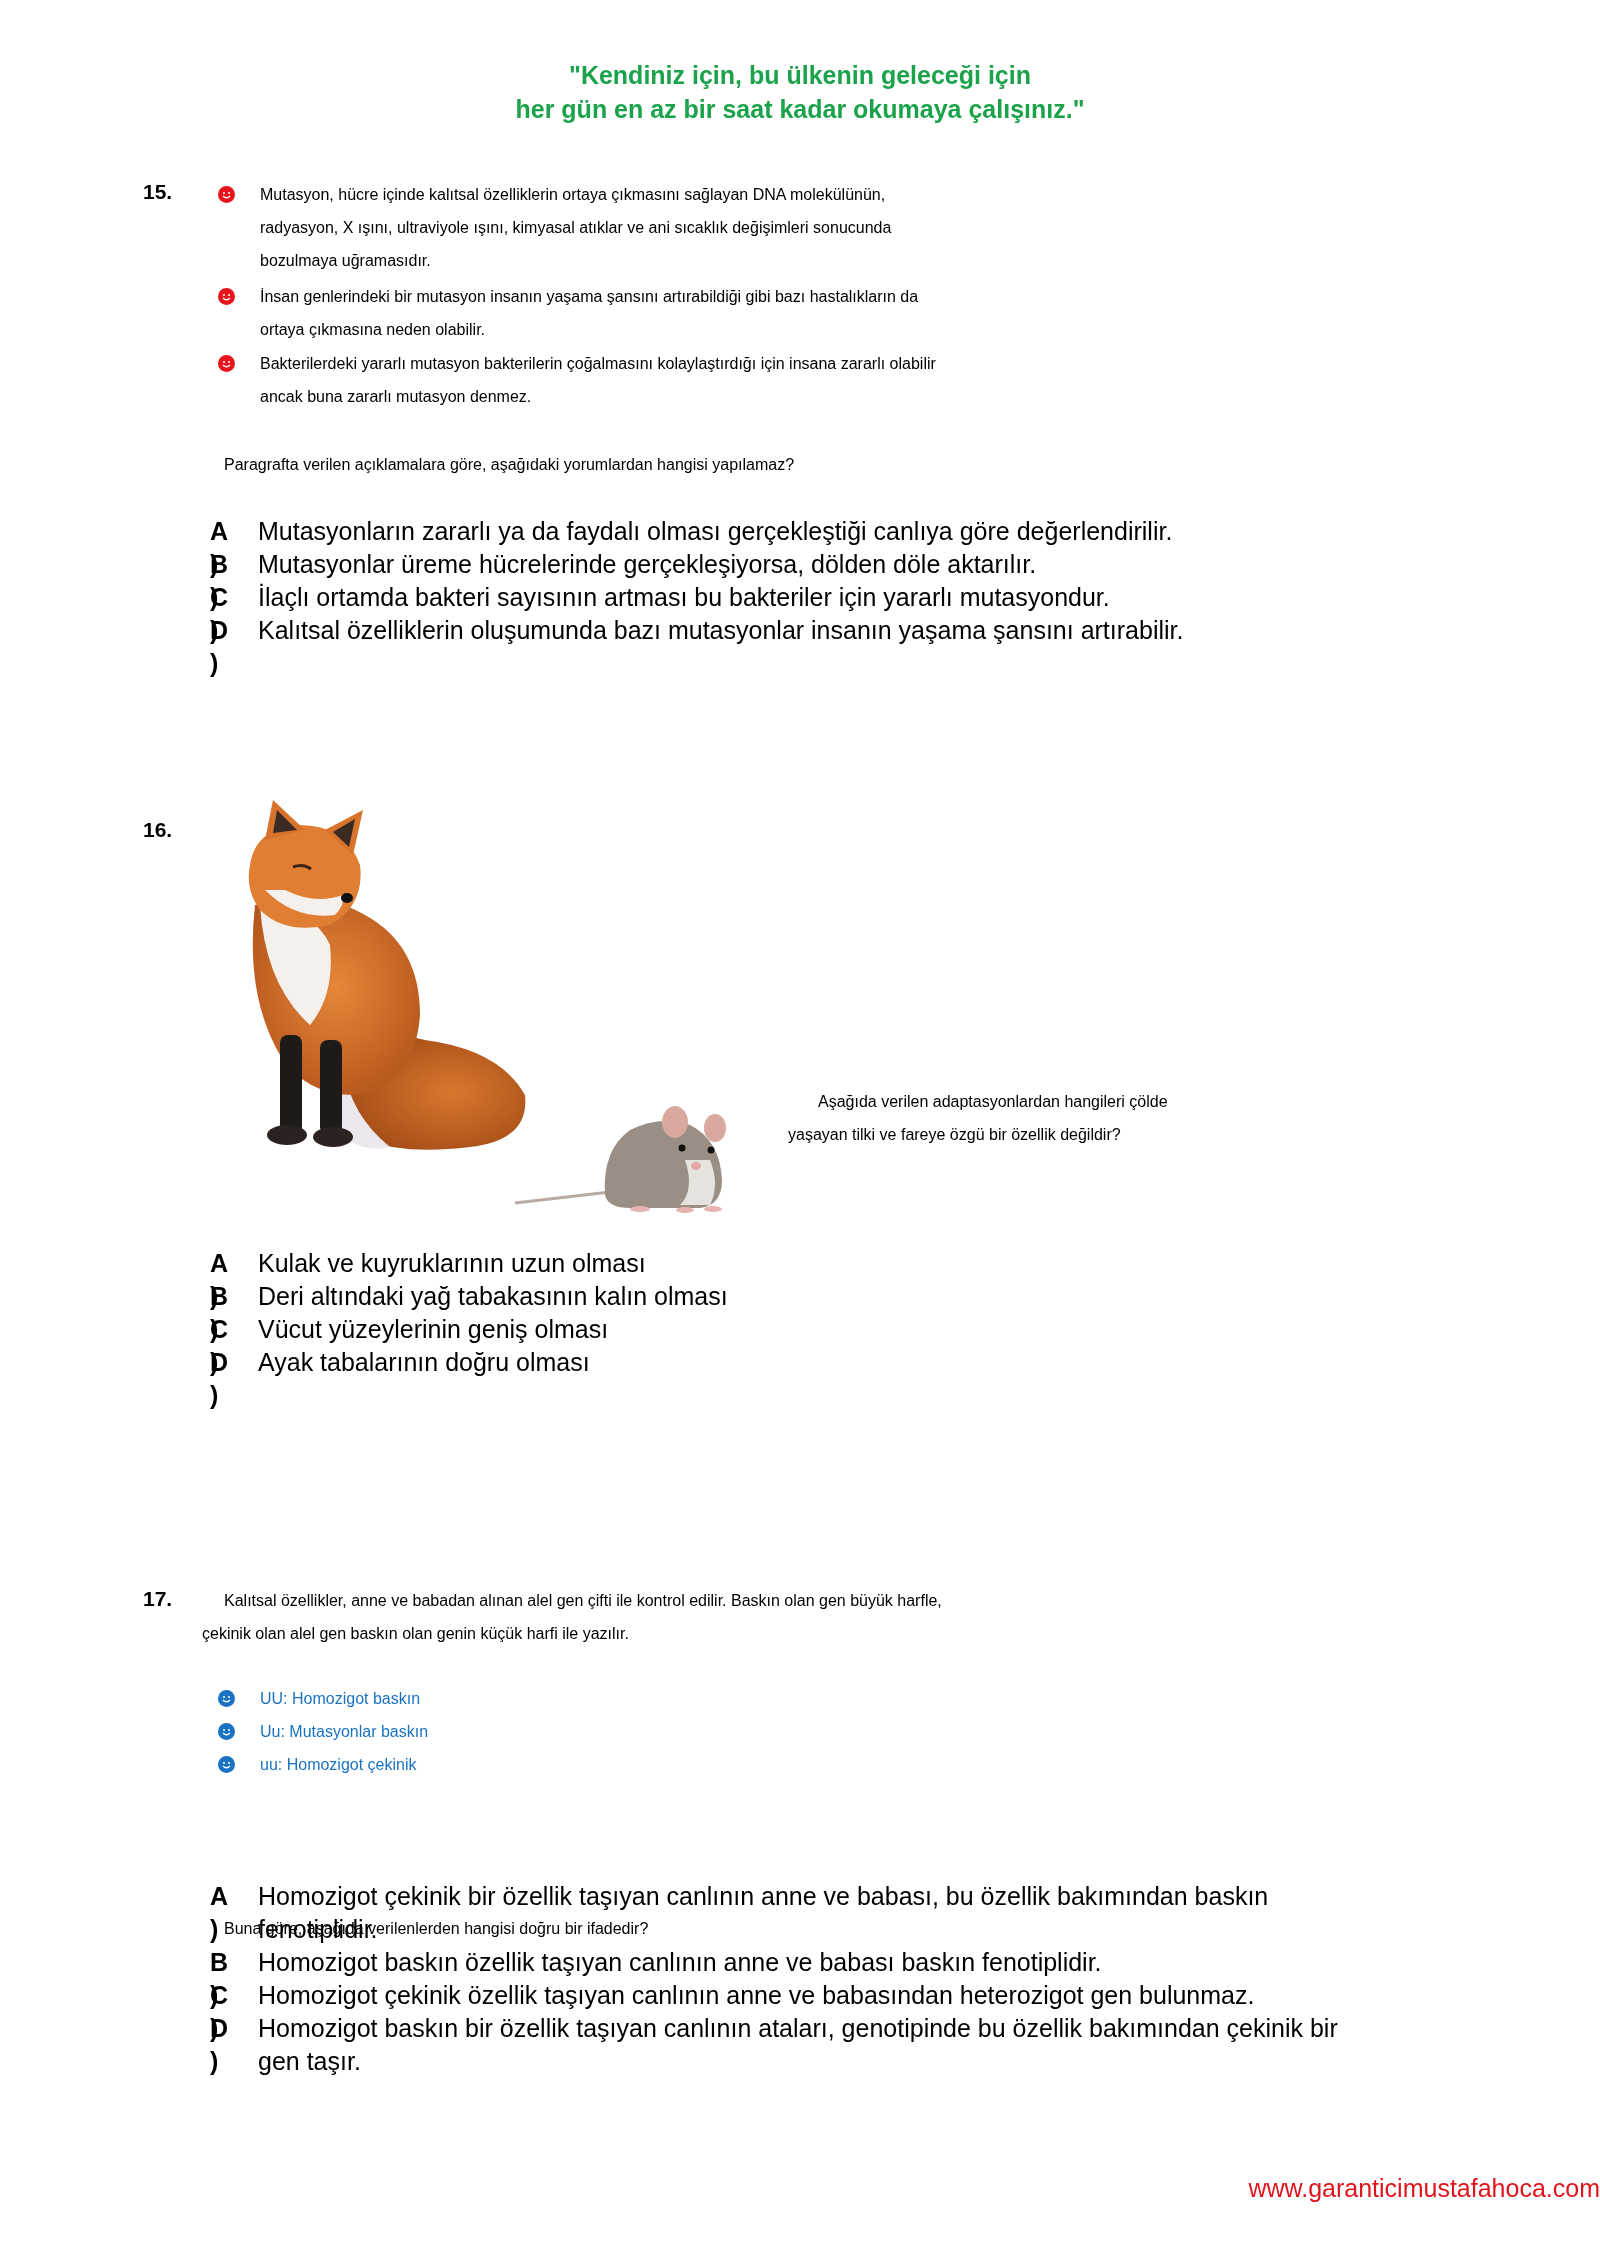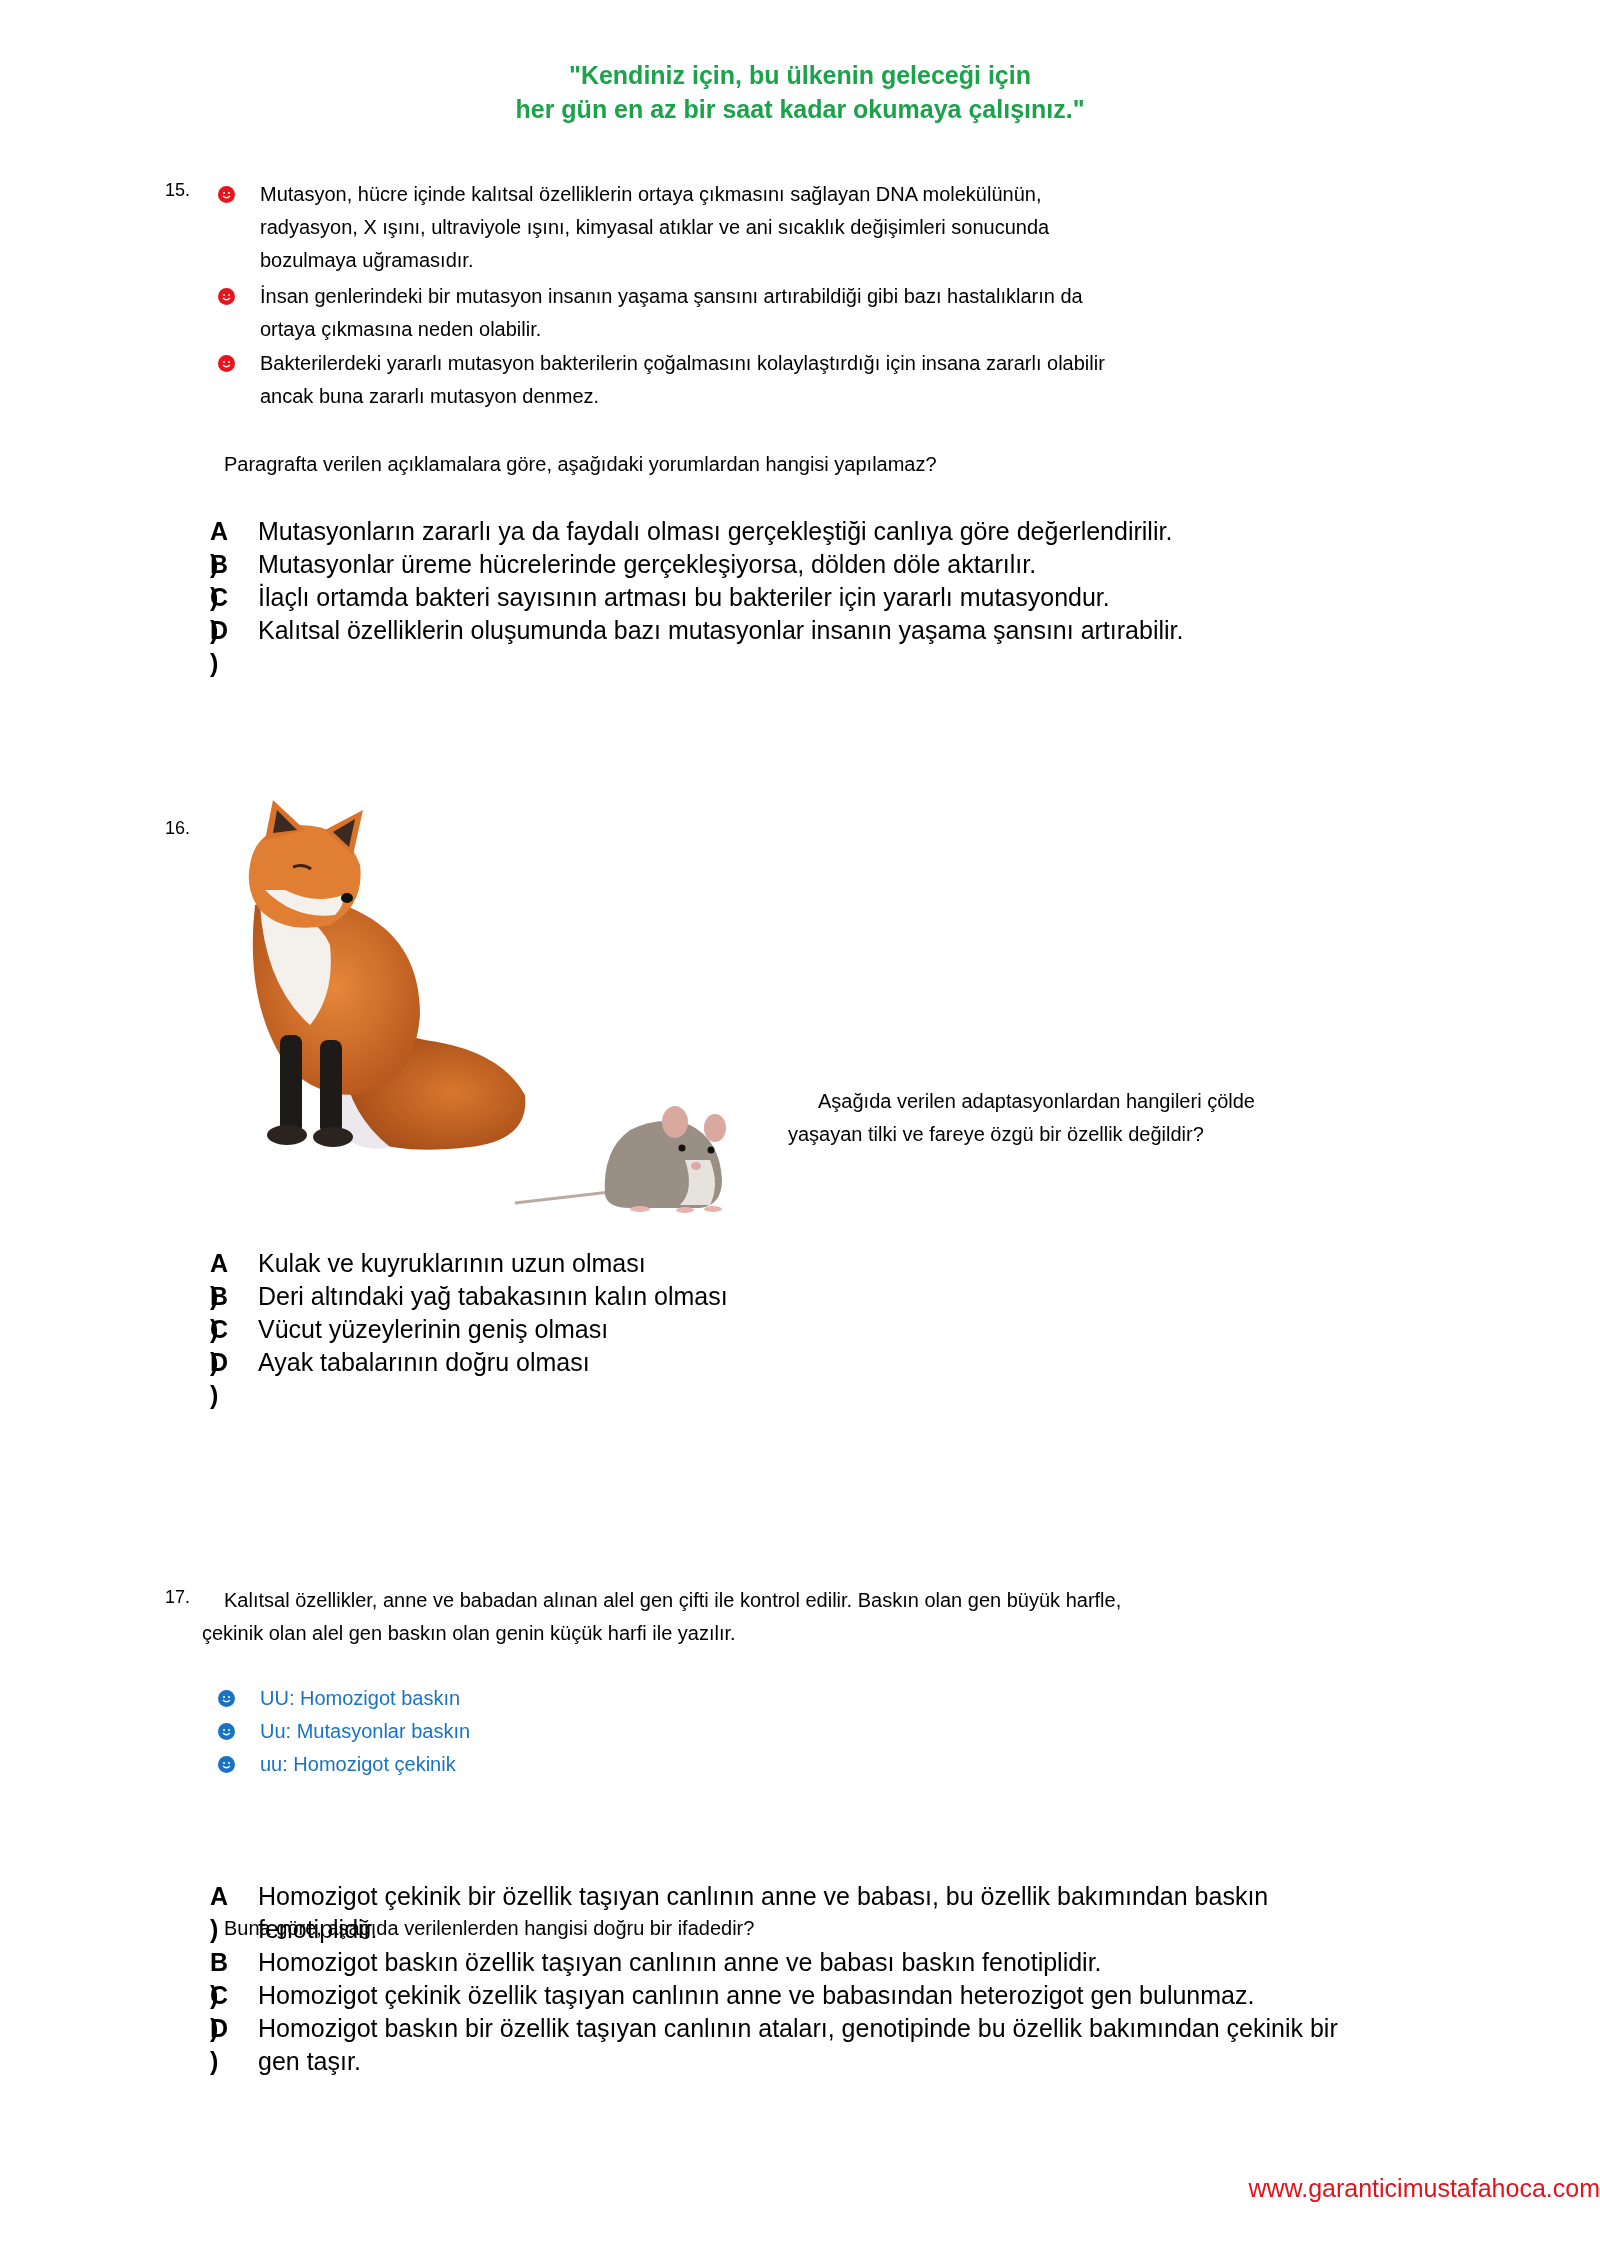--- a/index.html
+++ b/index.html
@@ -1,22 +1,22 @@
 <!DOCTYPE html>
 <html><head>
 <meta charset="utf-8">
 <style>
   html, body { margin:0; padding:0; background:#ffffff; }
   body { width:1600px; height:2262px; position:relative; overflow:hidden;
          font-family:"Liberation Sans", sans-serif; color:#000; }
   .abs { position:absolute; }
   .header { left:0; width:1600px; top:58px; text-align:center; color:#1aa34a;
             font-weight:bold; font-size:25px; line-height:34px; }
-  .qnum { font-weight:normal; font-size:18px;margin-left:22px; }
-  .txt { font-size:20px; line-height:33px; }
+  .qnum { font-weight:bold; font-size:21px; }
+  .txt { font-size:16px; line-height:33px; }
   .bullet-red { display:inline-block; width:17px; height:17px; border-radius:50%; background:#e8141c;
                 position:absolute; left:0; top:8px; }
   .bullet-blue { display:inline-block; width:17px; height:17px; border-radius:50%; background:#1a73c2;
                 position:absolute; left:0; top:8px; }
   .bullet-red svg, .bullet-blue svg { position:absolute; left:0; top:0; }
   .bl { position:absolute; }
   .bl .text { position:absolute; left:42px; }
   .opt { position:absolute; font-size:25px; line-height:33px; }
   .opt .letter { position:absolute; left:0; font-weight:bold; }
   .opt .otext { position:absolute; left:48px; width:1180px; }

